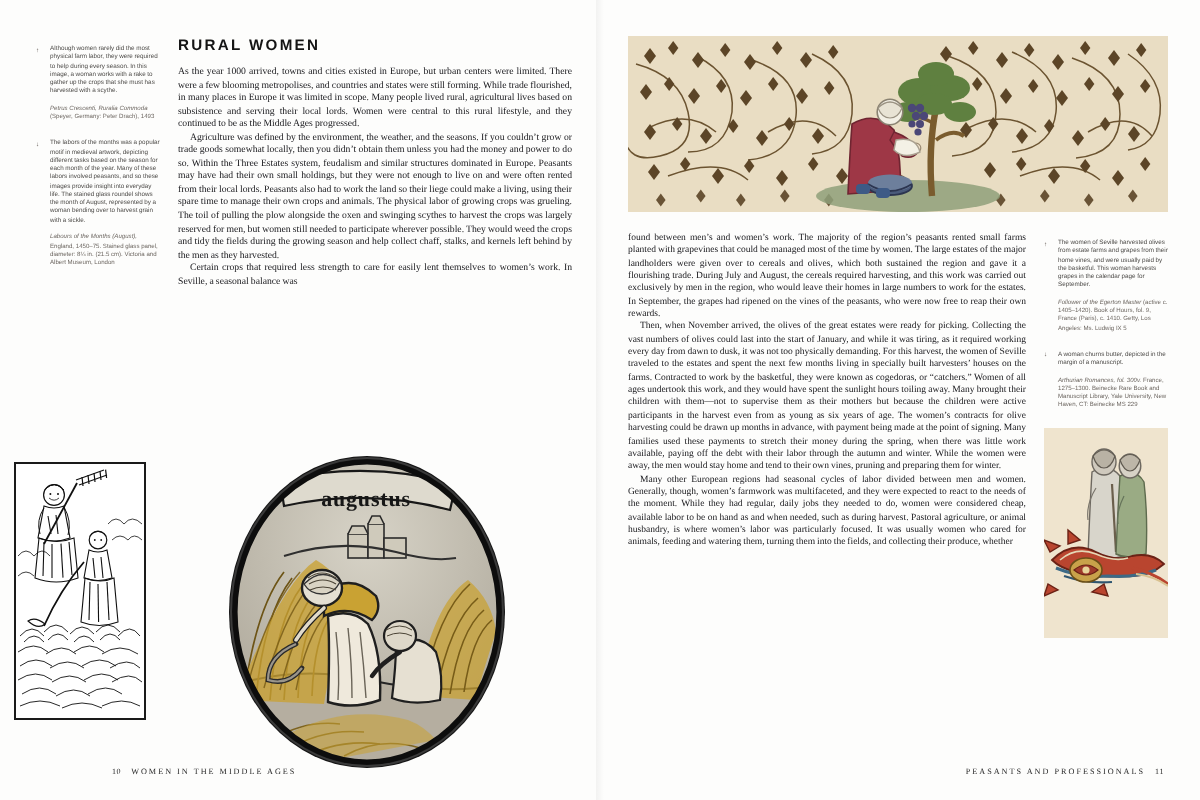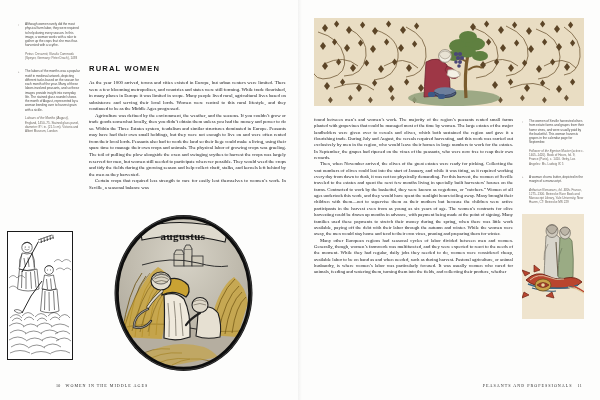--- a/index.html
+++ b/index.html
@@ -34,21 +34,20 @@
     height: 330px;
   }
   .marg-col {
     width: 62px;
     flex: 0 0 62px;
     padding-top: 4px;
   }
   .main-col {
     flex: 1 1 auto;
     min-width: 0;
-    margin-top: 46px;
   }
 
   
   .note {
     display: flex;
     gap: 3px;
     margin-bottom: 9px;
   }
   .note-marker {
     font-size: 3.1px;
@@ -141,21 +140,21 @@
     width: 64px; height: 127px;
     background: #ffffff;
     border: 0.7px solid #1a1a1a;
     overflow: hidden;
   }
   .woodcut svg { display: block; width: 100%; height: 100%; }
 
   
   .roundel {
     position: absolute;
-    left: 112px; bottom: 27px;
+    left: 112px; bottom: 14px;
     width: 143px; height: 160px;
   }
   .roundel svg { display:block; width:100%; height:100%; }
 
   
   .ms-band {
     position: relative;
     width: 100%;
     height: 88px;
     background: #e8dcc2;

